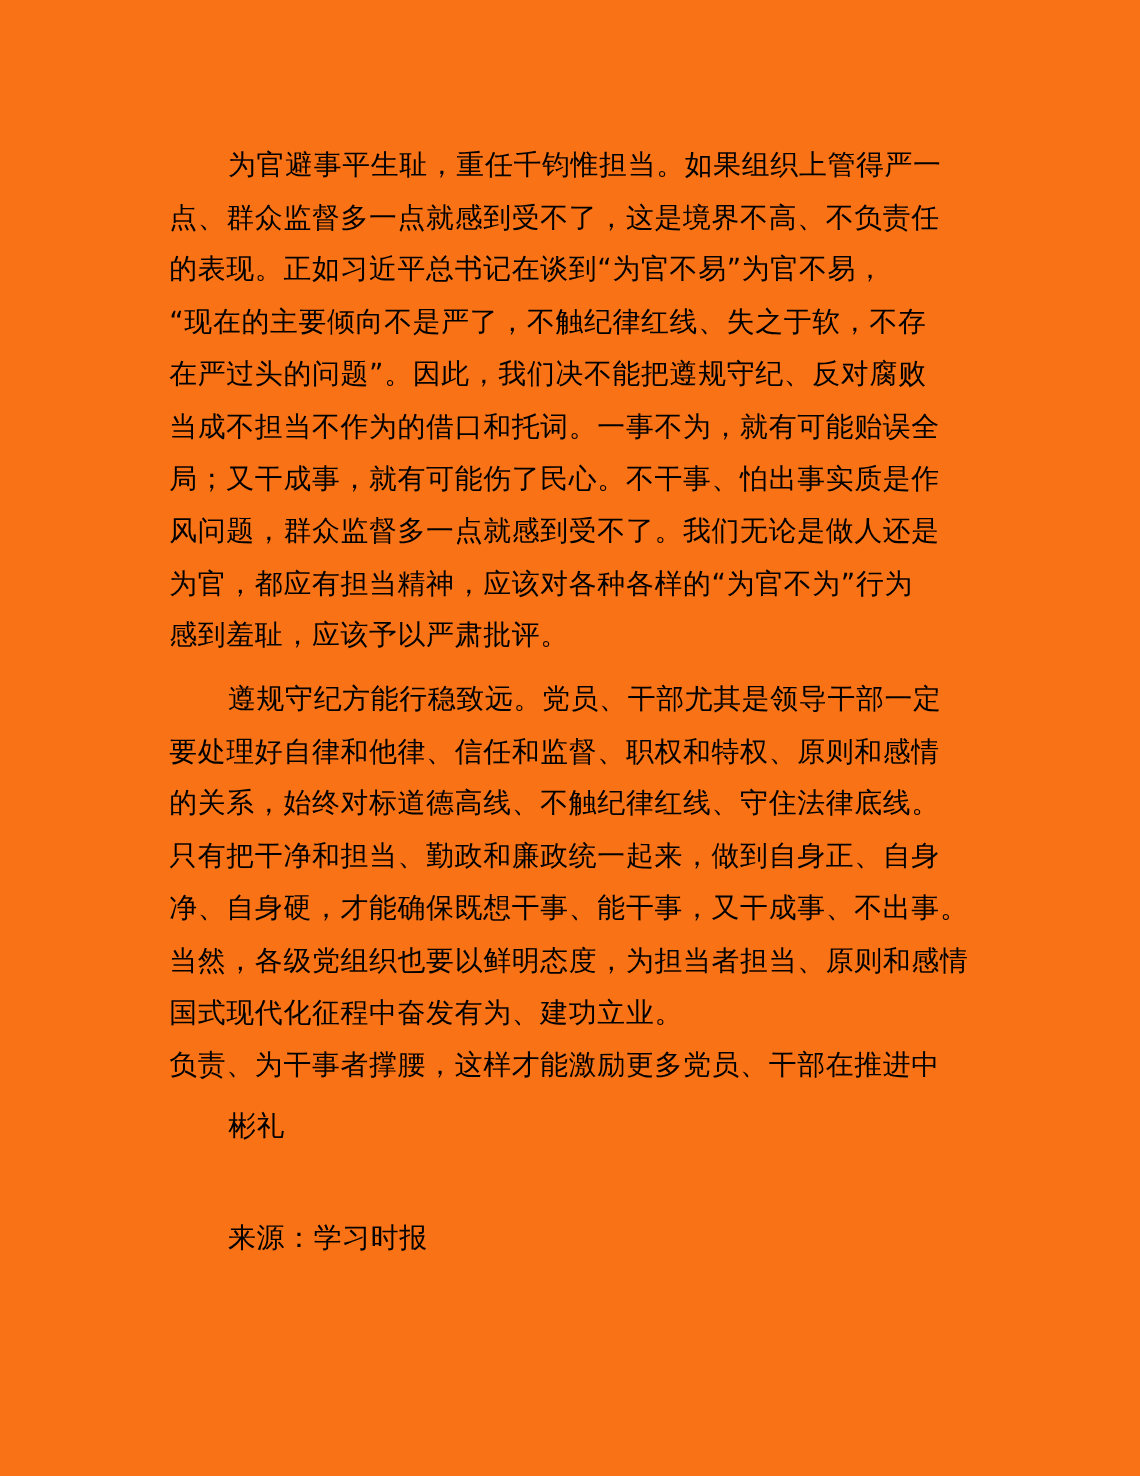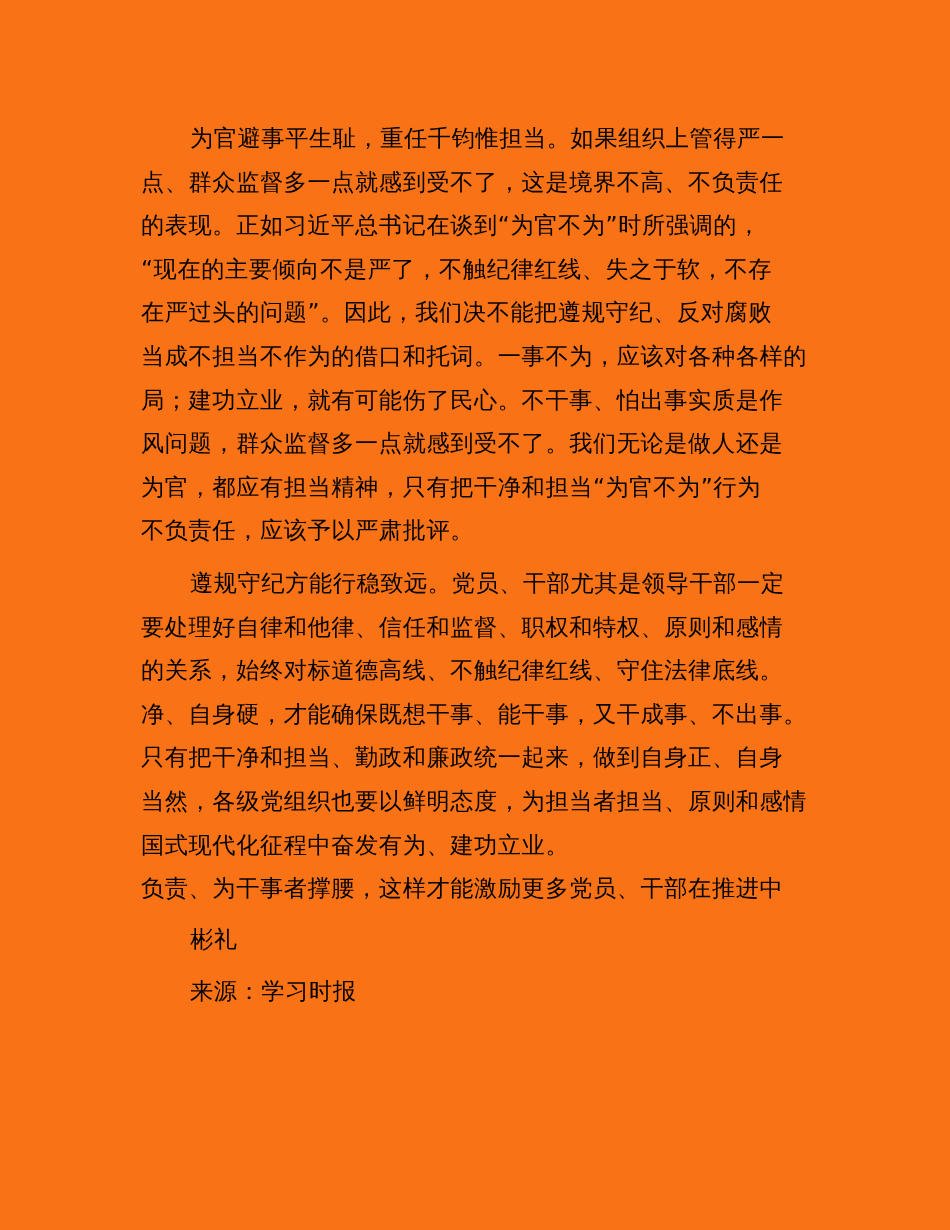--- a/index.html
+++ b/index.html
@@ -12,42 +12,42 @@
   .indent { padding-left: 49px; }
 </style>
 </head>
 <body>
 
 <div class="page">
 
   <div class="para" style="top:116px;">
     <span class="line indent">为官避事平生耻，重任千钧惟担当。如果组织上管得严一</span>
     <span class="line">点、群众监督多一点就感到受不了，这是境界不高、不负责任</span>
-    <span class="line">的表现。正如习近平总书记在谈到“为官不为”时所强调的，</span>
+    <span class="line">的表现。正如习近平总书记在谈到“为官不易”为官不易，</span>
     <span class="line">“现在的主要倾向不是严了，不触纪律红线、失之于软，不存</span>
     <span class="line">在严过头的问题”。因此，我们决不能把遵规守纪、反对腐败</span>
-    <span class="line">当成不担当不作为的借口和托词。一事不为，应该对各种各样的</span>
-    <span class="line">局；建功立业，就有可能伤了民心。不干事、怕出事实质是作</span>
+    <span class="line">当成不担当不作为的借口和托词。一事不为，就有可能贻误全</span>
+    <span class="line">局；又干成事，就有可能伤了民心。不干事、怕出事实质是作</span>
     <span class="line">风问题，群众监督多一点就感到受不了。我们无论是做人还是</span>
-    <span class="line">为官，都应有担当精神，只有把干净和担当“为官不为”行为</span>
-    <span class="line">不负责任，应该予以严肃批评。</span>
+    <span class="line">为官，都应有担当精神，应该对各种各样的“为官不为”行为</span>
+    <span class="line">感到羞耻，应该予以严肃批评。</span>
   </div>
 
   <div class="para" style="top:561px;">
     <span class="line indent">遵规守纪方能行稳致远。党员、干部尤其是领导干部一定</span>
     <span class="line">要处理好自律和他律、信任和监督、职权和特权、原则和感情</span>
     <span class="line">的关系，始终对标道德高线、不触纪律红线、守住法律底线。</span>
+    <span class="line">只有把干净和担当、勤政和廉政统一起来，做到自身正、自身</span>
     <span class="line">净、自身硬，才能确保既想干事、能干事，又干成事、不出事。</span>
-    <span class="line">只有把干净和担当、勤政和廉政统一起来，做到自身正、自身</span>
     <span class="line">当然，各级党组织也要以鲜明态度，为担当者担当、原则和感情</span>
     <span class="line">国式现代化征程中奋发有为、建功立业。</span>
     <span class="line">负责、为干事者撑腰，这样才能激励更多党员、干部在推进中</span>
   </div>
 
   <div class="para" style="top:918px;font-family:Liberation Serif, serif;">
     <span class="line indent">彬礼</span>
   </div>
 
-  <div class="para" style="top:970px;font-family:Liberation Serif, serif;">
+  <div class="para" style="top:1010px;">
     <span class="line indent">来源：学习时报</span>
   </div>
 
 </div>
 
 </body></html>

